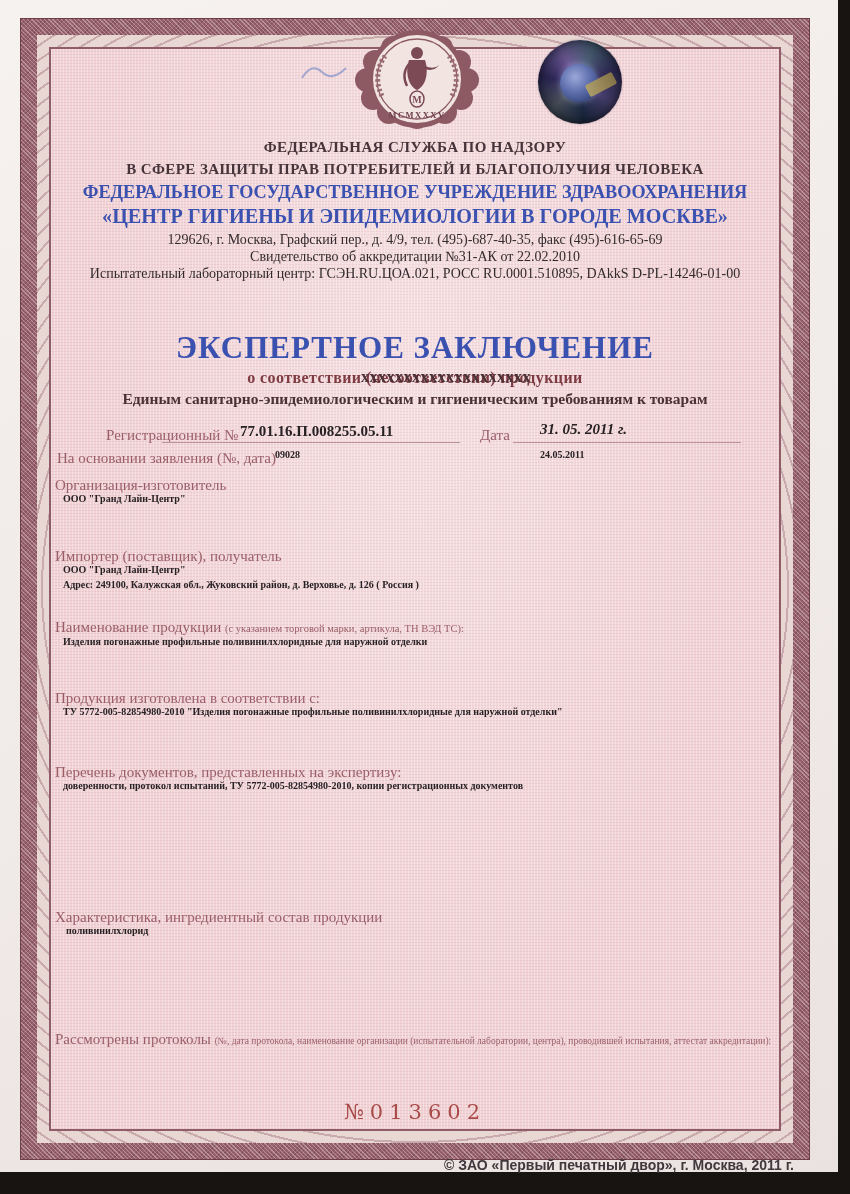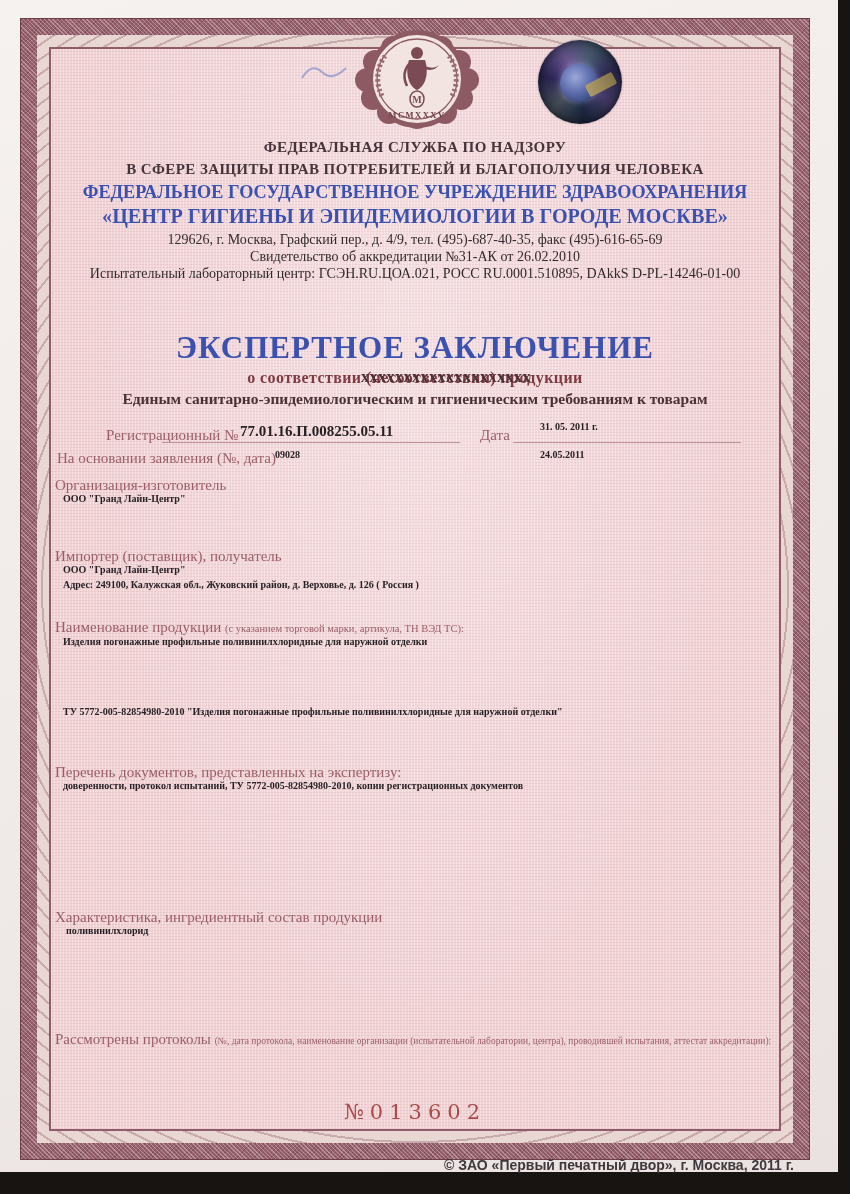--- a/index.html
+++ b/index.html
@@ -118,52 +118,53 @@
 
   <svg style="position:absolute;left:298px;top:56px;" width="62" height="30" viewBox="0 0 62 30">
     <path d="M4 22 q10 -16 20 -6 t24 -4" stroke="#8b97c9" stroke-width="2" fill="none" opacity=".75"></path>
   </svg>
 
   <div class="line center agency" style="top:139px;">ФЕДЕРАЛЬНАЯ СЛУЖБА ПО НАДЗОРУ</div>
   <div class="line center agency" style="top:161px;">В СФЕРЕ ЗАЩИТЫ ПРАВ ПОТРЕБИТЕЛЕЙ И БЛАГОПОЛУЧИЯ  ЧЕЛОВЕКА</div>
   <div class="line center inst" style="top:181px;font-size:19px;">ФЕДЕРАЛЬНОЕ ГОСУДАРСТВЕННОЕ УЧРЕЖДЕНИЕ ЗДРАВООХРАНЕНИЯ</div>
   <div class="line center inst" style="top:204px;font-size:21px;">«ЦЕНТР ГИГИЕНЫ И ЭПИДЕМИОЛОГИИ В ГОРОДЕ МОСКВЕ»</div>
   <div class="line center addr" style="top:232px;">129626, г. Москва, Графский пер., д. 4/9,  тел. (495)-687-40-35, факс (495)-616-65-69</div>
-  <div class="line center addr" style="top:249px;">Свидетельство об аккредитации №31-АК от 26.02.2010</div>
+  <div class="line center addr" style="top:249px;">Свидетельство об аккредитации №31-АК от 22.02.2010</div>
   <div class="line center addr" style="top:266px;">Испытательный лабораторный центр:  ГСЭН.RU.ЦОА.021,  РОСС RU.0001.510895,  DAkkS  D-PL-14246-01-00</div>
 
   <div class="line center doc-title" style="top:330px;">ЭКСПЕРТНОЕ ЗАКЛЮЧЕНИЕ</div>
   <div class="line center sub1" style="top:369px;">
     <span>о соответствии </span><span class="struck"><span>(несоответствии)</span><span class="over">хххххххххххххххххххх</span></span><span> продукции</span>
   </div>
   <div class="line center sub2" style="top:390px;">Единым санитарно-эпидемиологическим и гигиеническим требованиям к товарам</div>
 
   <div class="line label" style="left:106px;top:427px;">Регистрационный №</div>
   <div class="line value" style="left:240px;top:423px;font-size:15px;">77.01.16.П.008255.05.11</div>
   <div class="rule" style="left:162px;top:442px;width:298px;"></div>
   <div class="line label" style="left:480px;top:427px;">Дата</div>
-  <div class="line value" style="left:540px;top:421px;font-size:10px;">31. 05. 2011 г.</div>
+  <div class="line value" style="left:540px;top:421px;font-size:15px;font-style:italic;">31. 05. 2011 г.</div>
   <div class="rule" style="left:513px;top:442px;width:228px;"></div>
 
   <div class="line label" style="left:57px;top:450px;">На основании заявления (№, дата)</div>
   <div class="line value" style="left:275px;top:449px;">09028</div>
   <div class="line value" style="left:540px;top:449px;">24.05.2011</div>
 
   <div class="line label" style="left:55px;top:477px;">Организация-изготовитель</div>
   <div class="line value" style="left:63px;top:493px;">ООО "Гранд Лайн-Центр"</div>
 
   <div class="line label" style="left:55px;top:548px;">Импортер (поставщик), получатель</div>
   <div class="line value" style="left:63px;top:564px;">ООО "Гранд Лайн-Центр"</div>
   <div class="line value" style="left:63px;top:579px;">Адрес: 249100, Калужская обл., Жуковский район, д. Верховье, д. 126 ( Россия )</div>
 
   <div class="line label" style="left:55px;top:619px;">
     <span>Наименование продукции </span><span class="note">(с указанием торговой марки, артикула, ТН ВЭД ТС):</span>
   </div>
   <div class="line value" style="left:63px;top:636px;">Изделия погонажные профильные поливинилхлоридные для наружной отделки</div>
 
+  <div class="line label" style="left:55px;top:690px;">Продукция изготовлена в соответствии с:</div>
   <div class="line value" style="left:63px;top:706px;">ТУ 5772-005-82854980-2010 "Изделия погонажные профильные поливинилхлоридные для наружной отделки"</div>
 
   <div class="line label" style="left:55px;top:764px;">Перечень документов, представленных на экспертизу:</div>
   <div class="line value" style="left:63px;top:780px;">доверенности, протокол испытаний, ТУ 5772-005-82854980-2010, копии регистрационных документов</div>
 
   <div class="line label" style="left:55px;top:909px;">Характеристика, ингредиентный состав продукции</div>
   <div class="line value" style="left:66px;top:925px;">поливинилхлорид</div>
 
   <div class="line label" style="left:55px;top:1031px;">
     <span>Рассмотрены протоколы </span><span class="note" style="font-size:9.5px;">(№, дата протокола, наименование организации (испытательной лаборатории, центра), проводившей испытания, аттестат аккредитации):</span>

